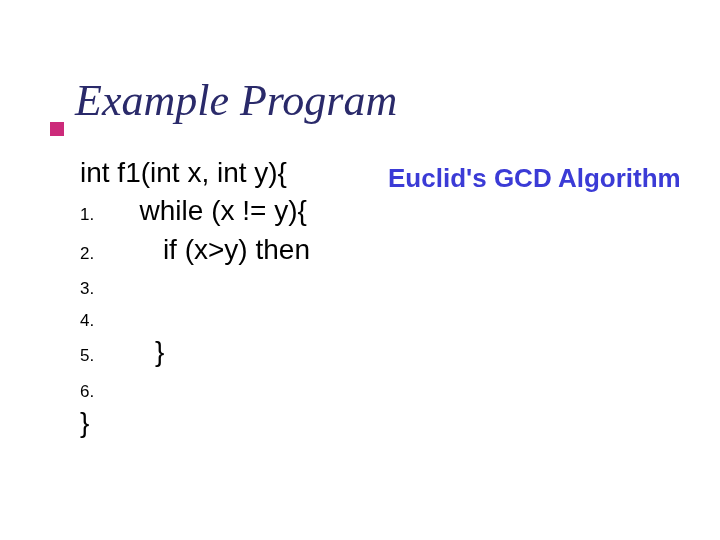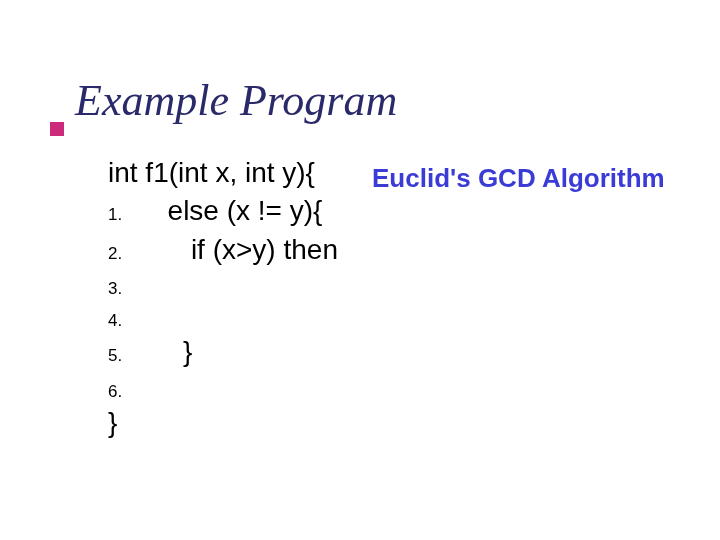--- a/index.html
+++ b/index.html
@@ -33,21 +33,21 @@
     top: 75px;
     font-family: "Times New Roman", Times, serif;
     font-size: 44px;
     font-style: italic;
     font-weight: 400;
     color: #2a2a6a;
     white-space: nowrap;
   }
   .code-block {
     position: absolute;
-    left: 108px;
+    left: 80px;
     top: 155px;
     font-size: 28px;
     line-height: 1.3;
     color: #000;
   }
   .sigline {
     margin-bottom: 2px;
     white-space: pre;
   }
   .row {
@@ -64,21 +64,21 @@
     color: #000;
   }
   .codetext {
     white-space: pre;
   }
   .closebrace {
     margin-top: 2px;
   }
   .annotation {
     position: absolute;
-    left: 372px;
+    left: 388px;
     top: 163px;
     font-family: Arial, Helvetica, sans-serif;
     font-size: 26px;
     font-weight: 700;
     color: #3b3bd6;
     text-shadow:
       -1px -1px 0 #fff,
        1px -1px 0 #fff,
       -1px  1px 0 #fff,
        1px  1px 0 #fff,
@@ -99,21 +99,21 @@
 
   <div class="title">Example Program</div>
 
   <div class="annotation">Euclid's GCD Algorithm</div>
 
   <div class="code-block">
     <div class="sigline">int f1(int x, int y){</div>
 
     <div class="row">
       <div class="num">1.</div>
-      <div class="codetext">  else (x != y){</div>
+      <div class="codetext">  while (x != y){</div>
     </div>
     <div class="row">
       <div class="num">2.</div>
       <div class="codetext">     if (x&gt;y) then</div>
     </div>
     <div class="row">
       <div class="num">3.</div>
     </div>
     <div class="row">
       <div class="num">4.</div>

